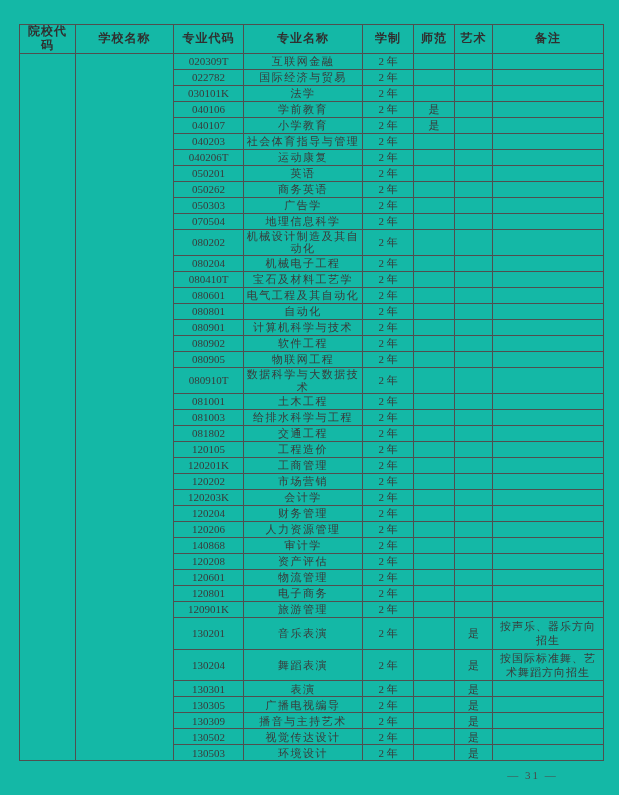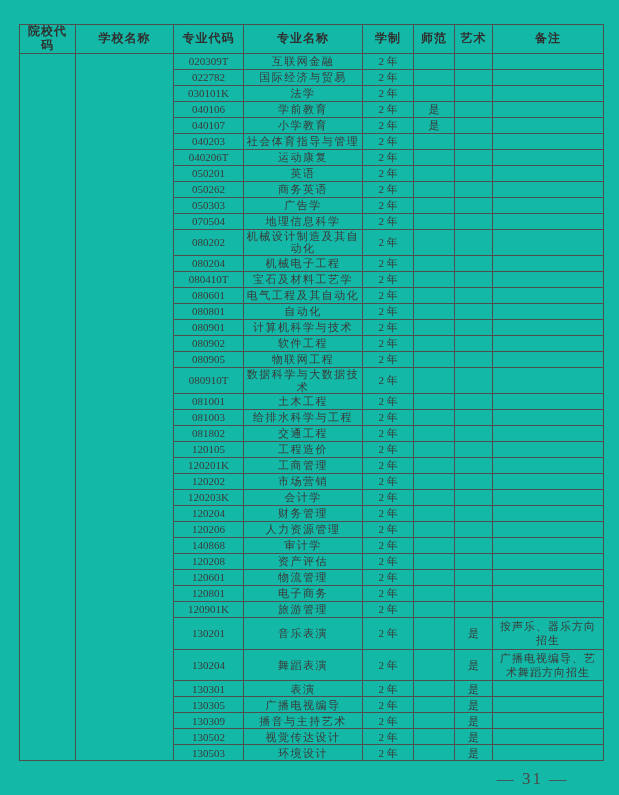--- a/index.html
+++ b/index.html
@@ -57,21 +57,21 @@
   col.c-teach   { width: 41px; }
   col.c-art     { width: 38px; }
   col.c-remark  { width: 111px; }
 
   .page-number {
     position: absolute;
     top: 769px;
     left: 470px;
     width: 125px;
     text-align: center;
-    font-size: 17px;
+    font-size: 11px;
     letter-spacing: 2px;
     color: #4a4a4a;
   }
 </style>
 </head>
 <body>
 
 <div class="page">
 
   <table class="major-table">
@@ -379,21 +379,21 @@
           <td></td>
           <td>是</td>
           <td class="remark-cell">按声乐、器乐方向招生</td>
         </tr>
         <tr>
           <td>130204</td>
           <td class="name-cell">舞蹈表演</td>
           <td>2 年</td>
           <td></td>
           <td>是</td>
-          <td class="remark-cell">广播电视编导、艺术舞蹈方向招生</td>
+          <td class="remark-cell">按国际标准舞、艺术舞蹈方向招生</td>
         </tr>
         <tr>
           <td>130301</td>
           <td class="name-cell">表演</td>
           <td>2 年</td>
           <td></td>
           <td>是</td>
           <td class="remark-cell"></td>
         </tr>
         <tr>

